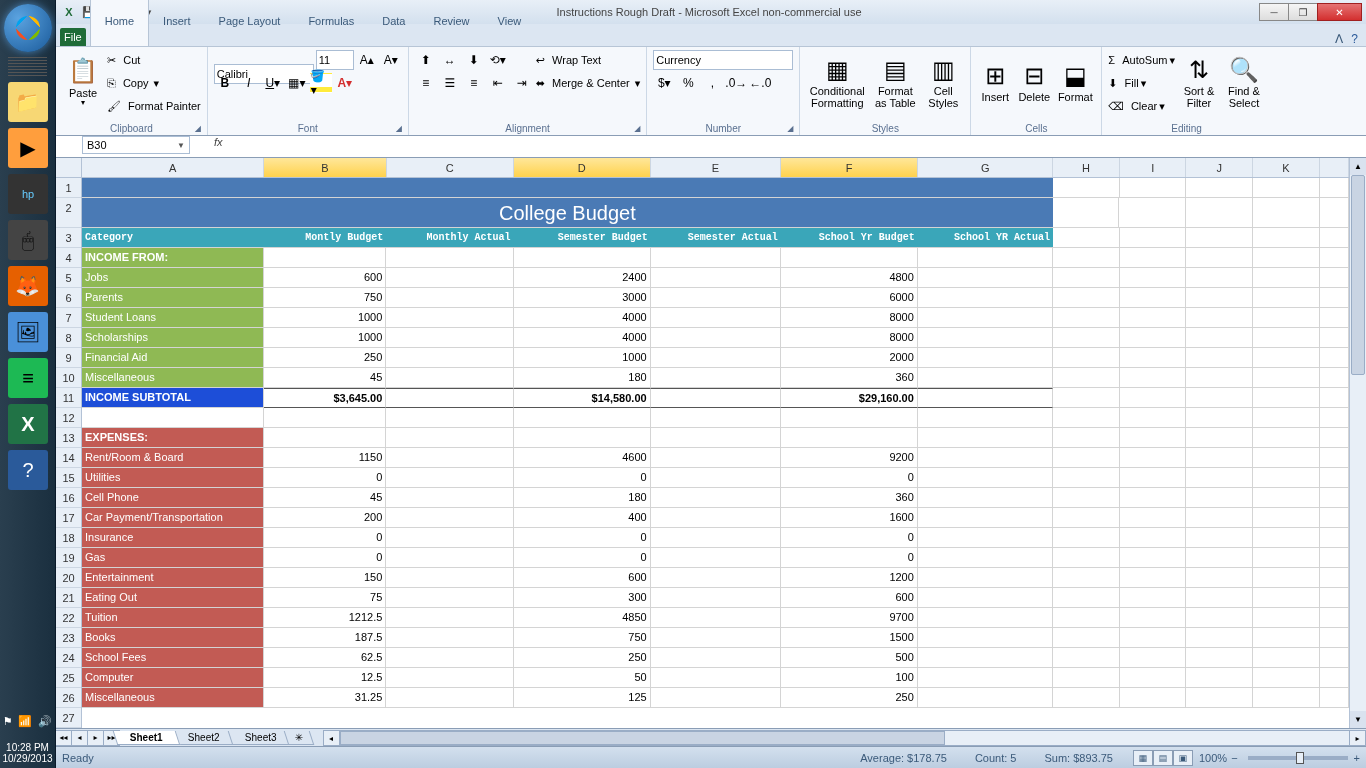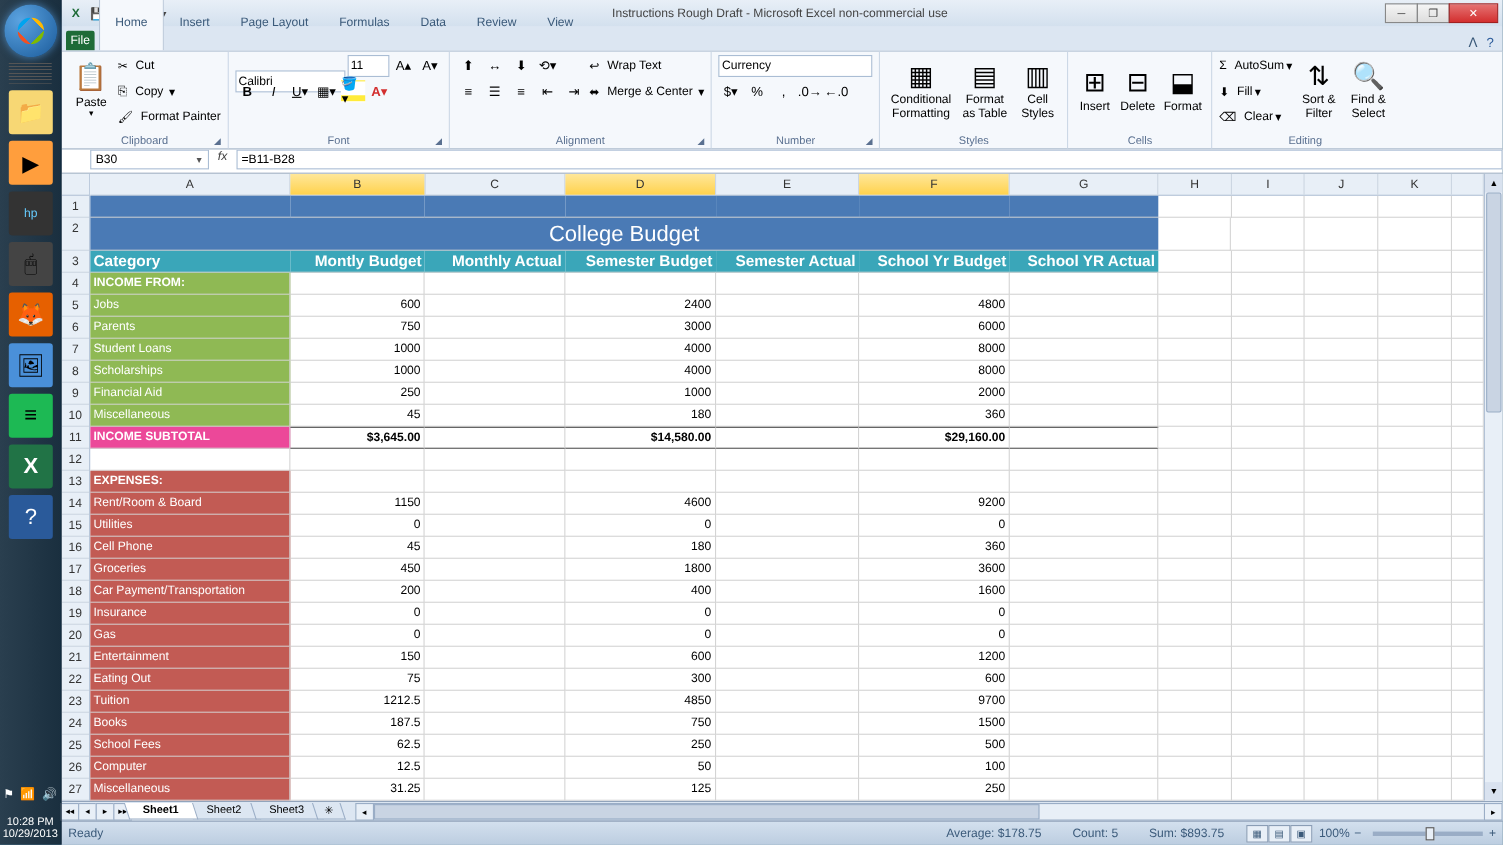--- a/index.html
+++ b/index.html
@@ -45,47 +45,47 @@
 .mini-btn { width: 22px; height: 20px; display: flex; align-items: center; justify-content: center; cursor: pointer; border: 1px solid transparent; font-size: 12px; }
 .font-select { height: 20px; border: 1px solid #aabdd4; background: #fff; font-size: 11px; padding: 0 2px; }
 .font-select.name { width: 100px; margin-top: 28px; }
 .font-select.size { width: 38px; }
 .vgroup { display: flex; flex-direction: column; gap: 1px; }
 
 
 .formula-bar { height: 22px; background: #ffffff; border-bottom: 1px solid #8a9db5; display: flex; align-items: flex-start; font-size: 11px; }
 .name-box { width: 108px; height: 18px; background: #fff; border: 1px solid #aabdd4; margin: 0 4px 0 26px; padding: 0 4px; display: flex; align-items: center; justify-content: space-between; }
 .name-box .dd { font-size: 8px; color: #555; }
-.fx-btns { display: flex; gap: 2px; margin: 0 4px; color: #777; }
+.fx-btns { display: flex; gap: 2px; margin: 0 20px; color: #777; }
 .fx-label { font-style: italic; color: #444; margin-right: 4px; }
 .formula-input { flex: 1; height: 18px; background: #fff; border: 1px solid #aabdd4; padding: 0 4px; display: flex; align-items: center; }
 
 
 .grid-area { flex: 1; display: flex; overflow: hidden; background: #fff; }
 .row-headers { width: 26px; background: #e8eff7; border-right: 1px solid #b3c2d6; }
 .row-headers .corner { height: 20px; background: #e8eff7; border-bottom: 1px solid #b3c2d6; }
 .row-headers .rh { height: 20px; border-bottom: 1px solid #ccd6e2; font-size: 11px; color: #333; text-align: center; line-height: 20px; cursor: pointer; }
 .grid-main { flex: 1; overflow: hidden; position: relative; }
 .col-headers { height: 20px; display: flex; background: #e8eff7; border-bottom: 1px solid #b3c2d6; }
 .ch { border-right: 1px solid #ccd6e2; font-size: 11px; color: #333; text-align: center; line-height: 20px; cursor: pointer; }
 .ch.sel { background: linear-gradient(#ffe79a, #ffd24d); }
 .grid-rows { }
 .grow { display: flex; height: 20px; }
 .grow.tall { height: 30px; }
 .cell { border-right: 1px solid #d4d4d4; border-bottom: 1px solid #d4d4d4; font-size: 11px; padding: 0 3px; line-height: 19px; overflow: hidden; white-space: nowrap; cursor: cell; }
 .cell.r { text-align: right; }
 .cell.title-cell { font-size: 20px; color: #fff; background: #4a7ab5; text-align: center; line-height: 30px; border-right: none; }
 .cell.title-sub { background: #4a7ab5; border-right: none; }
-.cell.hdr { background: #3aa6b9; color: #fff; font-weight: bold; font-size: 14px; border-right: none; }
+.cell.hdr { background: #3aa6b9; color: #fff; font-weight: bold; font-size: 10px; border-right: none; font-family: Liberation Mono, monospace; }
 .cell.green { background: #8fb954; color: #fff; }
 .cell.green.bold { font-weight: bold; }
 .cell.red { background: #c25b54; color: #fff; }
 .cell.red.bold { font-weight: bold; }
 .cell.sub { font-weight: bold; border-top: 1px solid #555; border-bottom: 1px solid #555; }
-.cell.subg { background: #ec4899; color: #fff; font-weight: bold; }
+.cell.subg { background: #1d4ed8; color: #fff; font-weight: bold; }
 .scroll-v { width: 17px; background: #e8eff7; border-left: 1px solid #b3c2d6; position: relative; }
 .scroll-v .thumb { position: absolute; top: 17px; left: 1px; right: 1px; height: 200px; background: #c9d4e3; border: 1px solid #9aadC6; border-radius: 2px; cursor: pointer; }
 .scroll-v .arrow { height: 17px; background: #d9e2ef; text-align: center; line-height: 17px; font-size: 8px; cursor: pointer; }
 .scroll-v .arrow.bot { position: absolute; bottom: 0; left: 0; right: 0; }
 
 
 .sheet-bar { height: 18px; background: #dce6f2; border-top: 1px solid #8a9db5; display: flex; align-items: center; font-size: 10px; }
 .sheet-nav { display: flex; }
 .sn-btn { width: 17px; height: 16px; border: 1px solid #9aadC6; background: #e8eff7; text-align: center; line-height: 14px; font-size: 8px; cursor: pointer; margin-left: -1px; }
 .sheet-tabs { display: flex; }
@@ -313,23 +313,20 @@
   </div>
 
   <div class="formula-bar">
     <div class="name-box">
         <span>B30</span>
         <span class="dd">▼</span>
       </div>
     <div class="fx-btns">
       <span class="fx-label">fx</span>
     </div>
-    <div class="formula-input">
-        <span>=B11-B28</span>
-      </div>
   </div>
 
   <div class="grid-area">
     <div class="row-headers">
       <div class="corner"></div>
       <div id="row-header-container">
           <div class="rh">1</div>
           <div class="rh" style="height: 30px;">2</div>
           <div class="rh">3</div>
           <div class="rh">4</div>
@@ -586,34 +583,20 @@
             <div class="cell cE r "></div>
             <div class="cell cF r ">360</div>
             <div class="cell cG r "></div>
             <div class="cell cH "></div>
             <div class="cell cI "></div>
             <div class="cell cJ "></div>
             <div class="cell cK "></div>
             <div class="cell cExtra "></div>
           </div>
           <div class="grow">
-            <div class="cell red cA ">Groceries</div>
-            <div class="cell cB r ">450</div>
-            <div class="cell cC r "></div>
-            <div class="cell cD r ">1800</div>
-            <div class="cell cE r "></div>
-            <div class="cell cF r ">3600</div>
-            <div class="cell cG r "></div>
-            <div class="cell cH "></div>
-            <div class="cell cI "></div>
-            <div class="cell cJ "></div>
-            <div class="cell cK "></div>
-            <div class="cell cExtra "></div>
-          </div>
-          <div class="grow">
             <div class="cell red cA ">Car Payment/Transportation</div>
             <div class="cell cB r ">200</div>
             <div class="cell cC r "></div>
             <div class="cell cD r ">400</div>
             <div class="cell cE r "></div>
             <div class="cell cF r ">1600</div>
             <div class="cell cG r "></div>
             <div class="cell cH "></div>
             <div class="cell cI "></div>
             <div class="cell cJ "></div>

